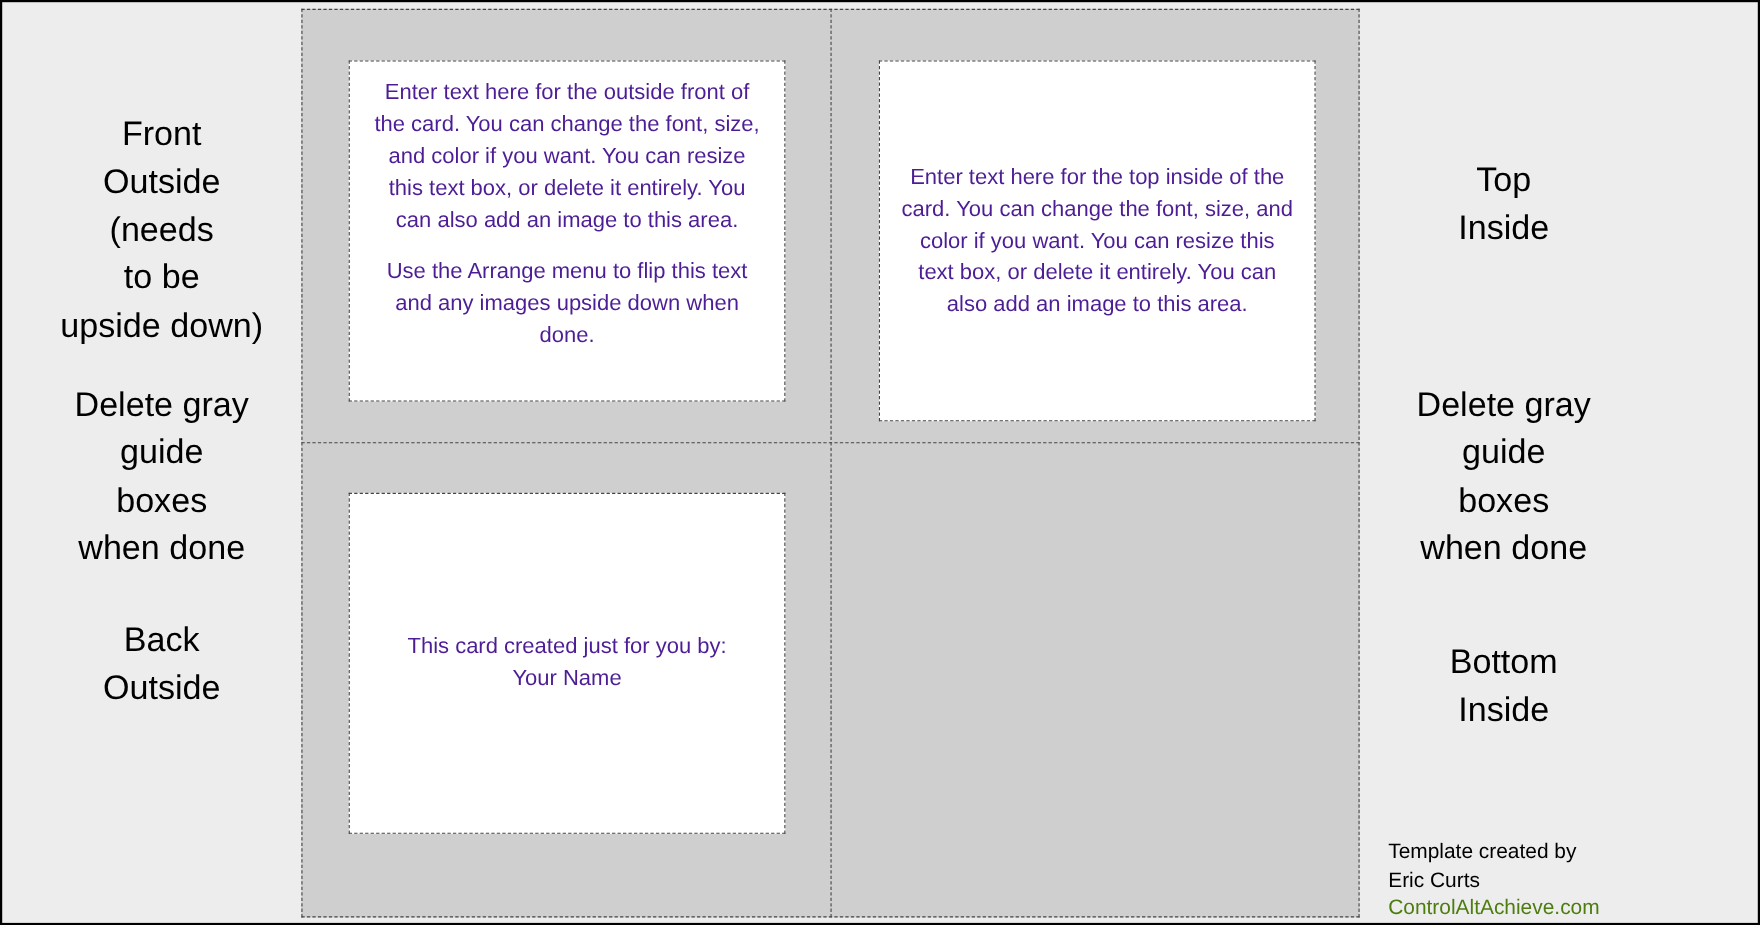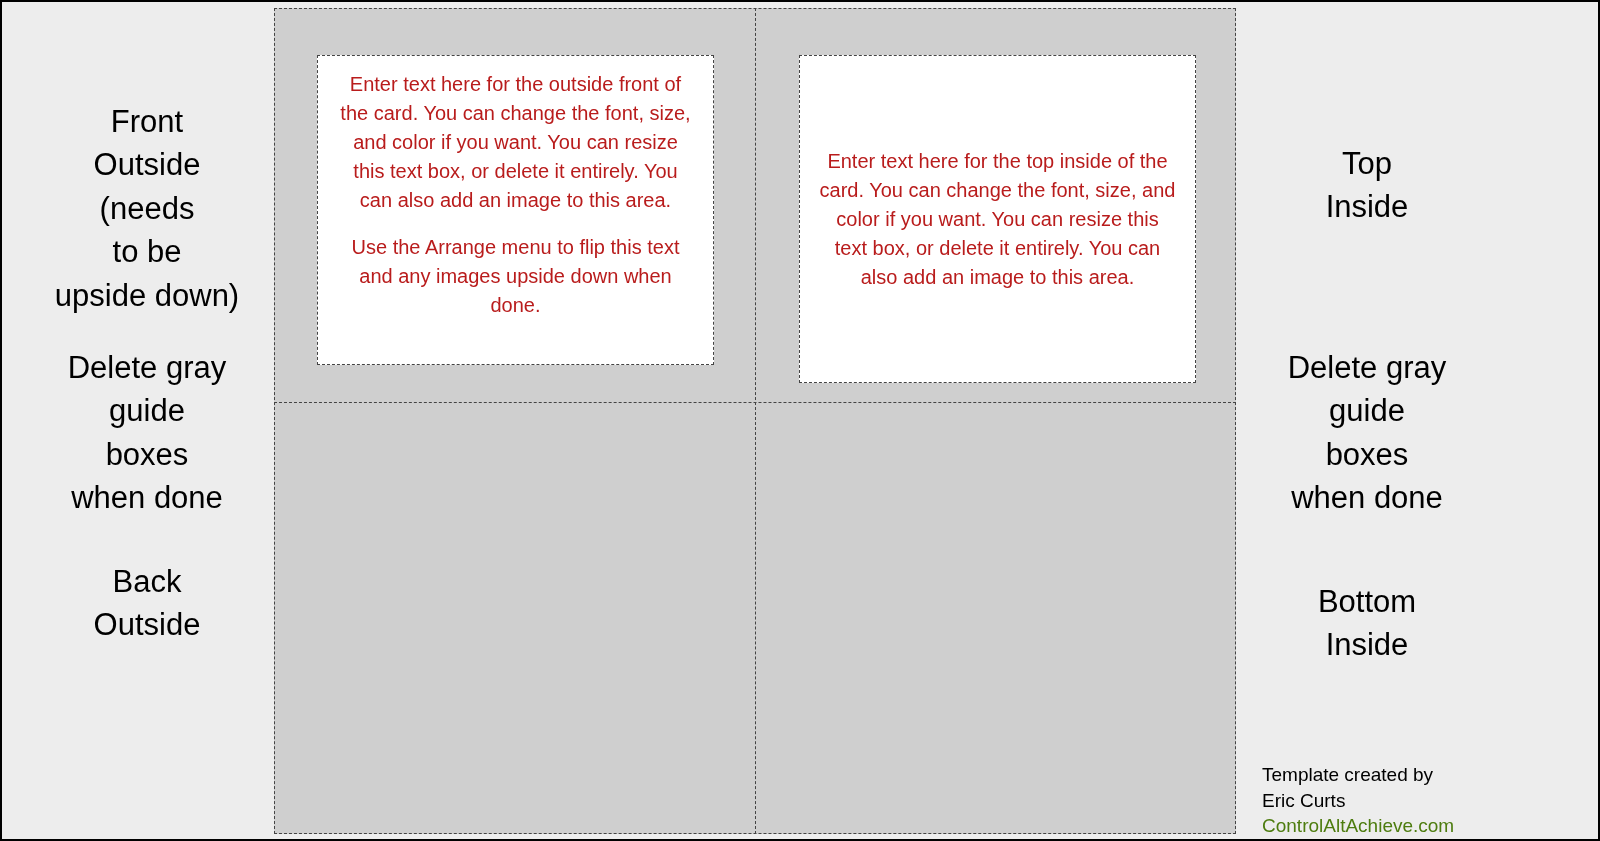--- a/index.html
+++ b/index.html
@@ -41,21 +41,21 @@
     border-left: 1.5px dashed #444;
   }
   .textbox {
     position: absolute;
     background: #fff;
     border: 1.5px dashed #444;
     padding: 14px 18px;
     text-align: center;
     font-size: 20px;
     line-height: 1.45;
-    color: #b91c1c;
+    color: #4c1d95;
     display: flex;
     flex-direction: column;
     justify-content: center;
   }
   .textbox.top-align { justify-content: flex-start; }
   .sidelabel {
     position: absolute;
     font-size: 31px;
     line-height: 1.4;
     text-align: center;
@@ -82,20 +82,24 @@
   <div class="textbox top-align" style="left:315px; top:53px; width:397px; height:310px;">
     <div>Enter text here for the outside front of the card. You can change the font, size, and color if you want. You can resize this text box, or delete it entirely. You can also add an image to this area.</div>
     <div style="height:18px;"></div>
     <div>Use the Arrange menu to flip this text and any images upside down when done.</div>
   </div>
 
   <div class="textbox" style="left:797px; top:53px; width:397px; height:328px;">
     <div>Enter text here for the top inside of the card. You can change the font, size, and color if you want. You can resize this text box, or delete it entirely. You can also add an image to this area.</div>
   </div>
 
+  <div class="textbox" style="left:315px; top:446px; width:397px; height:310px;">
+    <div>This card created just for you by:</div>
+    <div>Your Name</div>
+  </div>
 
 
   <div class="sidelabel" style="left:40px; top:98px; width:210px;">Front
 Outside
 (needs
 to be
 upside down)</div>
   <div class="sidelabel" style="left:40px; top:344px; width:210px;">Delete gray
 guide
 boxes

